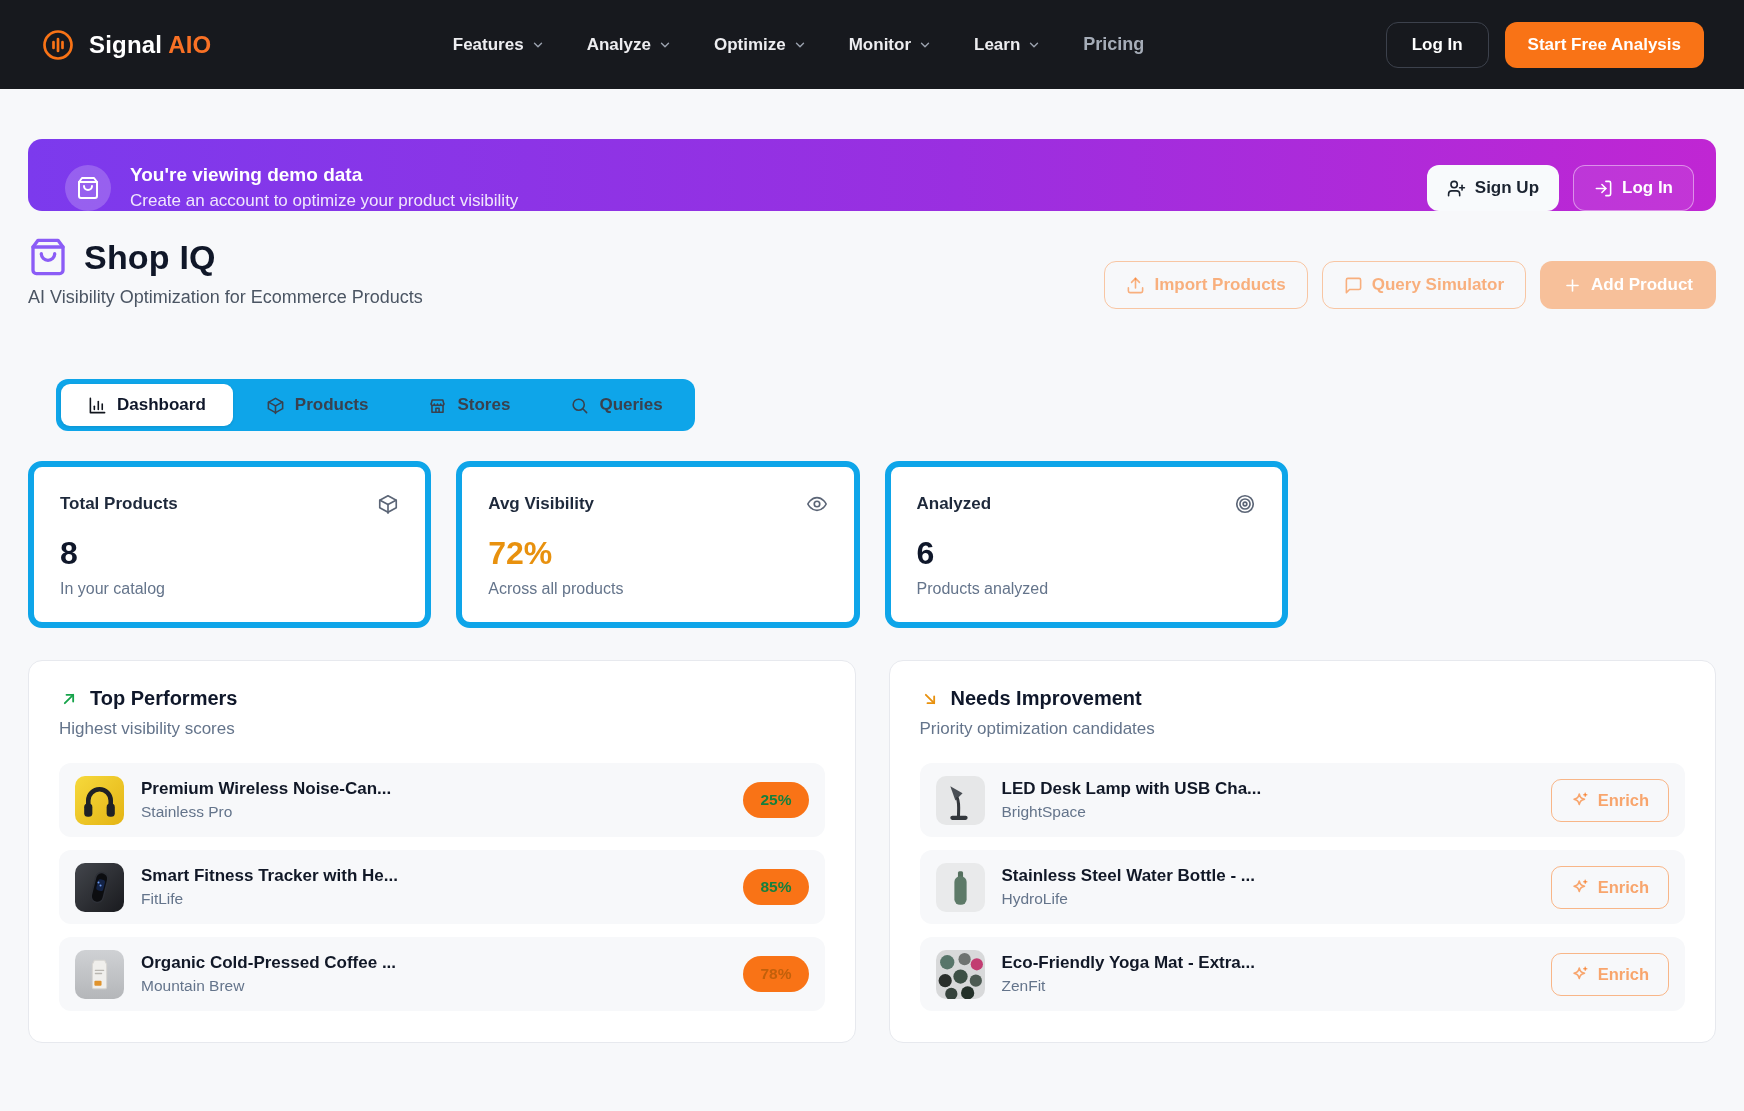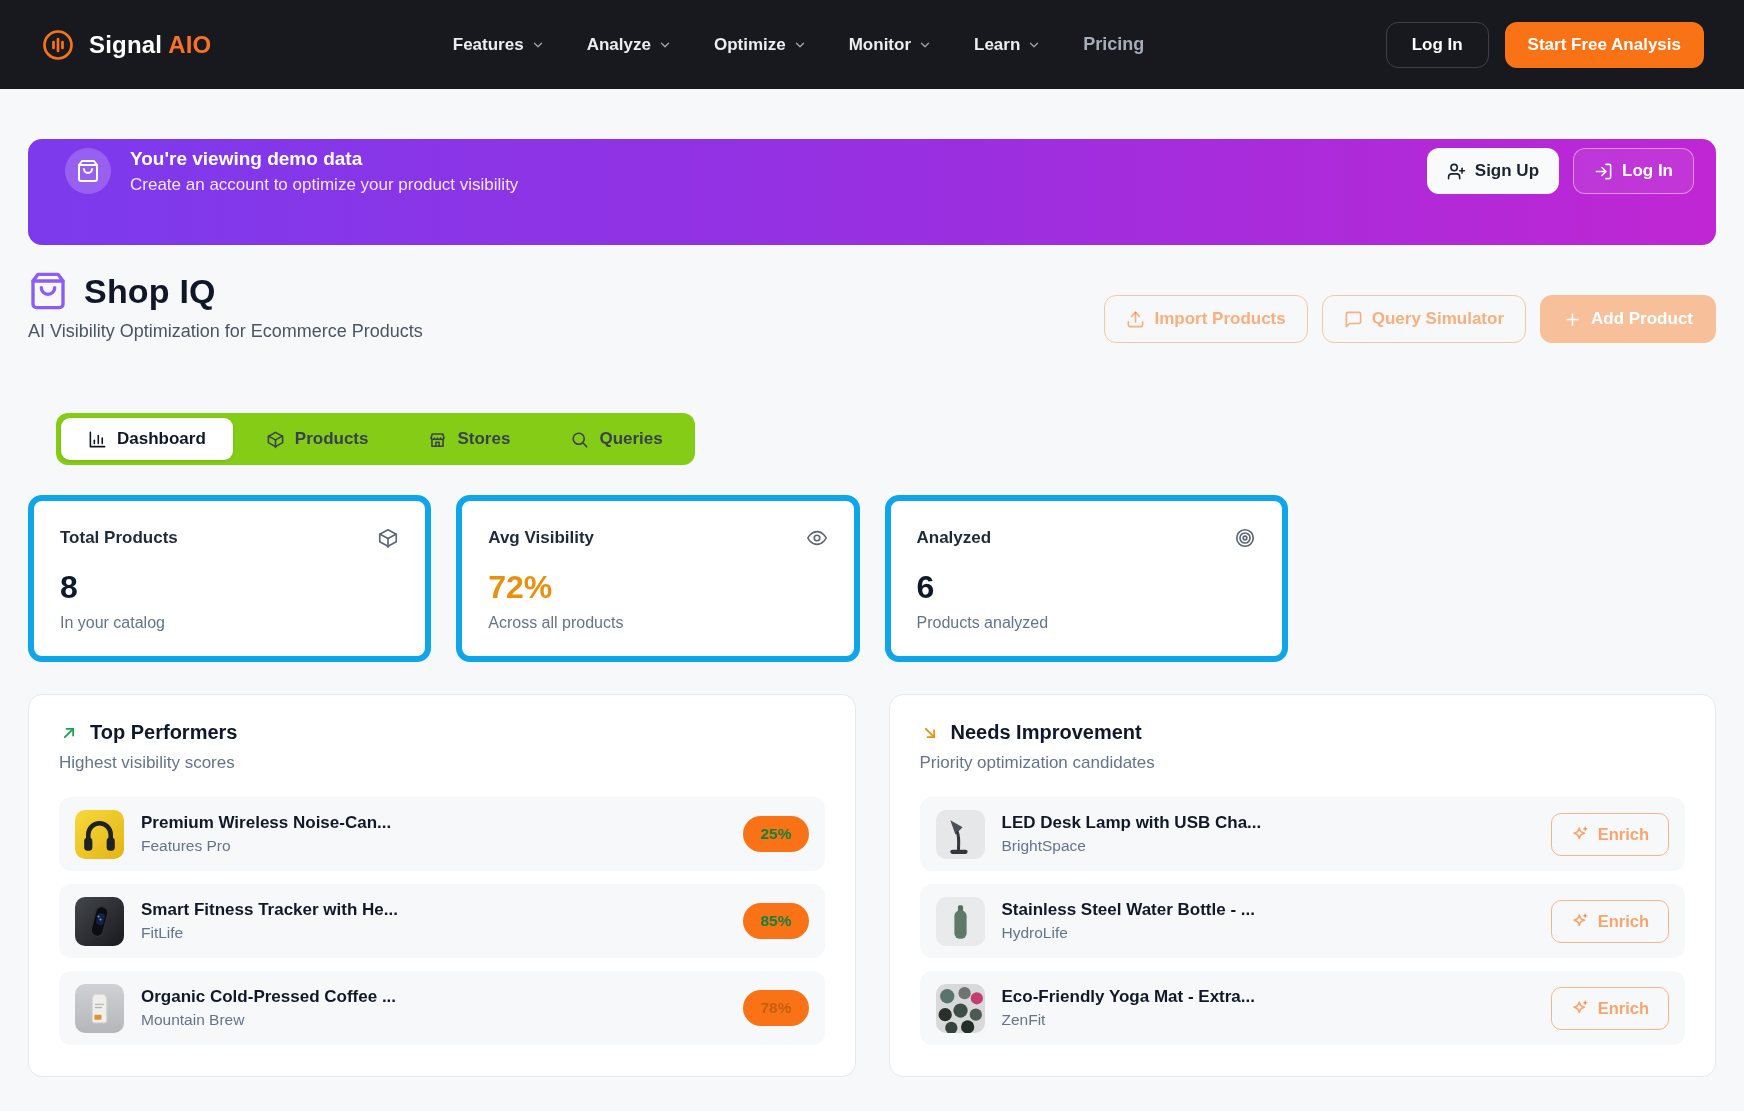--- a/index.html
+++ b/index.html
@@ -25,23 +25,23 @@
   .nav-link { display:flex; align-items:center; gap:7px; color:#ededf0; font-size:17px; font-weight:600; cursor:pointer; }
   .nav-link svg { color:#9ca3af; }
   .nav-pricing { color:#a6adb8; font-size:18px; font-weight:700; cursor:pointer; }
   .nav-right { display:flex; align-items:center; gap:16px; }
   .btn { display:inline-flex; align-items:center; gap:9px; border-radius:12px; font-size:17px; font-weight:700; cursor:pointer; border:none; font-family:inherit; }
   .btn-login-nav { background:transparent; border:1px solid #3c414c; color:#fff; padding:12px 25px; }
   .btn-cta { background:#f97316; color:#fff; padding:13px 23px; }
 
   
   .banner {
-    margin:50px 28px 0; height:106px; border-radius:14px;
+    margin:50px 28px 0; height:72px; border-radius:14px;
     background:linear-gradient(90deg,#7c3aed 0%,#9a2fe0 55%,#c026d3 100%);
-    display:flex; align-items:flex-start; padding:9px 22px; color:#fff;
+    display:flex; align-items:flex-end; padding:0 22px; color:#fff;
   }
   .banner-icon-wrap {
     width:46px; height:46px; border-radius:50%; background:rgba(255,255,255,.2);
     display:flex; align-items:center; justify-content:center; margin:0 19px 0 15px;
   }
   .banner-title { font-size:19px; font-weight:bold; }
   .banner-sub { font-size:17px; color:rgba(255,255,255,.88); margin-top:5px; }
   .banner-actions { margin-left:auto; display:flex; gap:14px; }
   .btn-signup { background:#f8fafc; color:#1b2330; padding:12px 20px; }
   .btn-login-banner { background:rgba(255,255,255,.07); border:1px solid rgba(255,255,255,.45); color:#fff; padding:12px 20px; }
@@ -55,21 +55,21 @@
   .page-actions { margin-left:auto; display:flex; gap:14px; margin-top:24px; }
   .btn-ghost-orange {
     background:transparent; border:1px solid rgba(249,115,22,.38);
     color:rgba(249,115,22,.55); padding:13px 21px; font-weight:600;
   }
   .btn-fill-orange-disabled {
     background:rgba(249,115,22,.42); color:#fff; padding:13px 23px; font-weight:600;
   }
 
   
-  .tabs { margin:70px 28px 0; display:inline-flex; background:#84cc16; border-radius:12px; padding:5px; gap:6px; }
+  .tabs { margin:70px 28px 0; display:inline-flex; background:#0ea5e9; border-radius:12px; padding:5px; gap:6px; }
   .tab { display:flex; align-items:center; gap:10px; padding:11px 27px; border-radius:9px;
          font-size:17px; font-weight:600; color:#39414e; cursor:pointer; }
   .tab.active { background:#fff; color:#0f172a; box-shadow:0 1px 3px rgba(15,23,42,.12); }
   .tab svg { color:#39414e; }
   .tab.active svg { color:#10141c; }
 
   
   .stats { margin:30px 28px 0; display:grid; grid-template-columns:repeat(4,1fr); gap:25px; }
   .stat-card { background:#fff; border:6px solid #0ea5e9; border-radius:14px; padding:26px 26px 24px; }
   .stat-head { display:flex; align-items:center; justify-content:space-between; }
@@ -321,21 +321,21 @@
               <stop offset="1" stop-color="#e4b414"></stop>
             </linearGradient>
           </defs>
         <rect width="48" height="48" fill="url(#gy)"></rect>
         <path d="M13 31v-7a11 11 0 0 1 22 0v7" fill="none" stroke="#1f2125" stroke-width="4.5" stroke-linecap="round"></path>
         <rect x="9" y="27" width="8" height="13" rx="3.5" fill="#1f2125"></rect>
         <rect x="31" y="27" width="8" height="13" rx="3.5" fill="#1f2125"></rect>
       </svg>
       <div>
         <div class="prow-name">Premium Wireless Noise-Can...</div>
-        <div class="prow-brand">Features Pro</div>
+        <div class="prow-brand">Stainless Pro</div>
       </div>
       <span class="score-badge" style="color: rgb(21, 128, 61);">25%</span>
     </div>
 
     <div class="prow">
       <svg class="thumb" viewBox="0 0 48 48">
         <defs>
             <linearGradient id="gd" x1="0" y1="0" x2="1" y2="1">
               <stop offset="0" stop-color="#43464c"></stop>
               <stop offset="1" stop-color="#191a1e"></stop>

